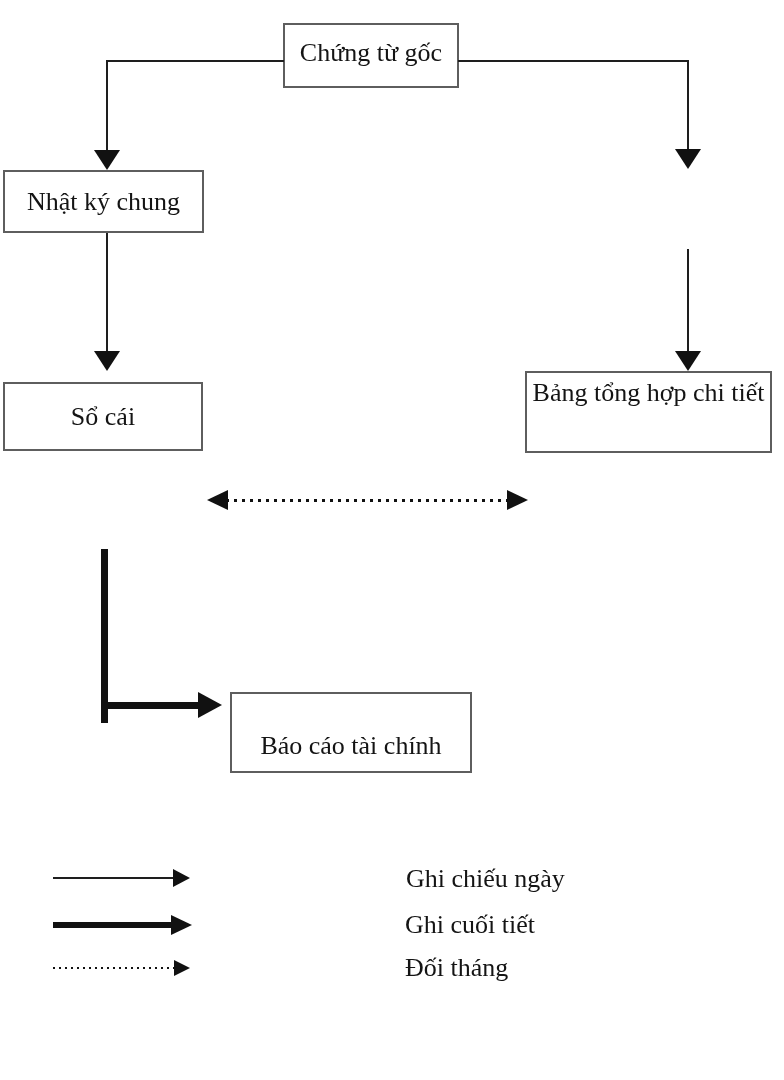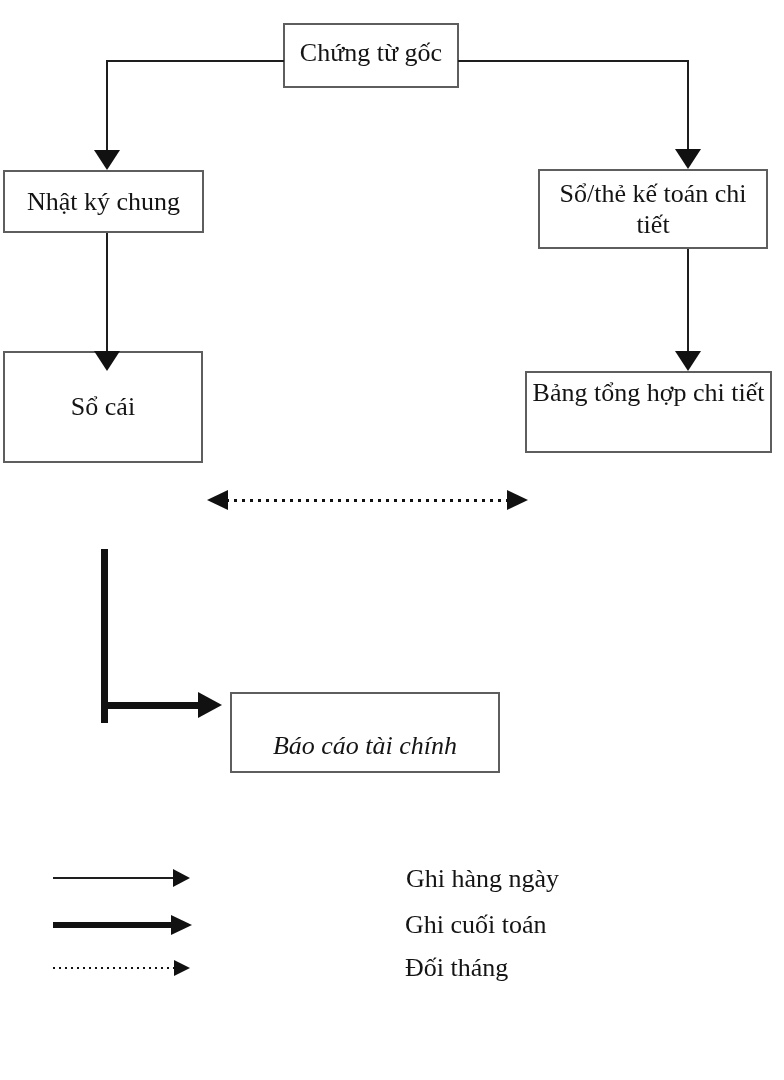--- a/index.html
+++ b/index.html
@@ -81,33 +81,30 @@
 <div class="canvas">
 
   <div class="node" style="left:3px; top:170px; width:201px; height:63px;">
     <span>Nhật ký chung</span>
   </div>
 
   <div class="node" style="left:283px; top:23px; width:176px; height:65px; padding-bottom:6px;">
     <span>Chứng từ gốc</span>
   </div>
 
-  <div class="node" style="left:538px; top:169px; width:230px; height:80px; padding:0 8px;">
-    <span>Sổ/thẻ kế toán chi tiết</span>
-  </div>
 
-  <div class="node" style="left:3px; top:351px; width:200px; height:112px;">
+  <div class="node" style="left:3px; top:382px; width:200px; height:69px;">
     <span>Sổ cái</span>
   </div>
 
   <div class="node top-align nowrap" style="left:525px; top:371px; width:247px; height:82px;">
     <span>Bảng tổng hợp chi tiết</span>
   </div>
 
-  <div class="node bottom-align" style="left:230px; top:692px; width:270px; height:81px;font-style:italic;">
+  <div class="node bottom-align" style="left:230px; top:692px; width:242px; height:81px;">
     <span>Báo cáo tài chính</span>
   </div>
 
   <div class="line" style="left:107px; top:60px; width:177px; height:2px;"></div>
   <div class="line" style="left:106px; top:60px; width:2px; height:91px;"></div>
   <div class="ah ah-down" style="left:94px; top:150px;"></div>
 
   <div class="line" style="left:458px; top:60px; width:231px; height:2px;"></div>
   <div class="line" style="left:687px; top:60px; width:2px; height:90px;"></div>
   <div class="ah ah-down" style="left:675px; top:149px;"></div>
@@ -124,27 +121,27 @@
 
   <div class="thick" style="left:101px; top:549px; width:7px; height:174px;"></div>
   <div class="thick" style="left:101px; top:702px; width:98px; height:7px;"></div>
   <div class="ah ah-right-thick" style="left:198px; top:692px;"></div>
 
   <div>
 
     <div>
       <div class="line" style="left:53px; top:877px; width:121px; height:2px;"></div>
       <div class="ah ah-right-sm" style="left:173px; top:869px;"></div>
-      <div class="legend-label" style="left:406px; top:864px;">Ghi hàng ngày</div>
+      <div class="legend-label" style="left:406px; top:864px;">Ghi chiếu ngày</div>
     </div>
 
     <div>
       <div class="thick" style="left:53px; top:922px; width:120px; height:6px;"></div>
       <div class="ah ah-right" style="left:171px; top:915px;"></div>
-      <div class="legend-label" style="left:405px; top:910px;">Ghi cuối toán</div>
+      <div class="legend-label" style="left:405px; top:910px;">Ghi cuối tiết</div>
     </div>
 
     <div>
       <div class="dots-fine" style="left:53px; top:967px; width:123px;"></div>
       <div class="ah ah-right-xs" style="left:174px; top:960px;"></div>
       <div class="legend-label" style="left:405px; top:953px;">Đối tháng</div>
     </div>
 
   </div>
 

